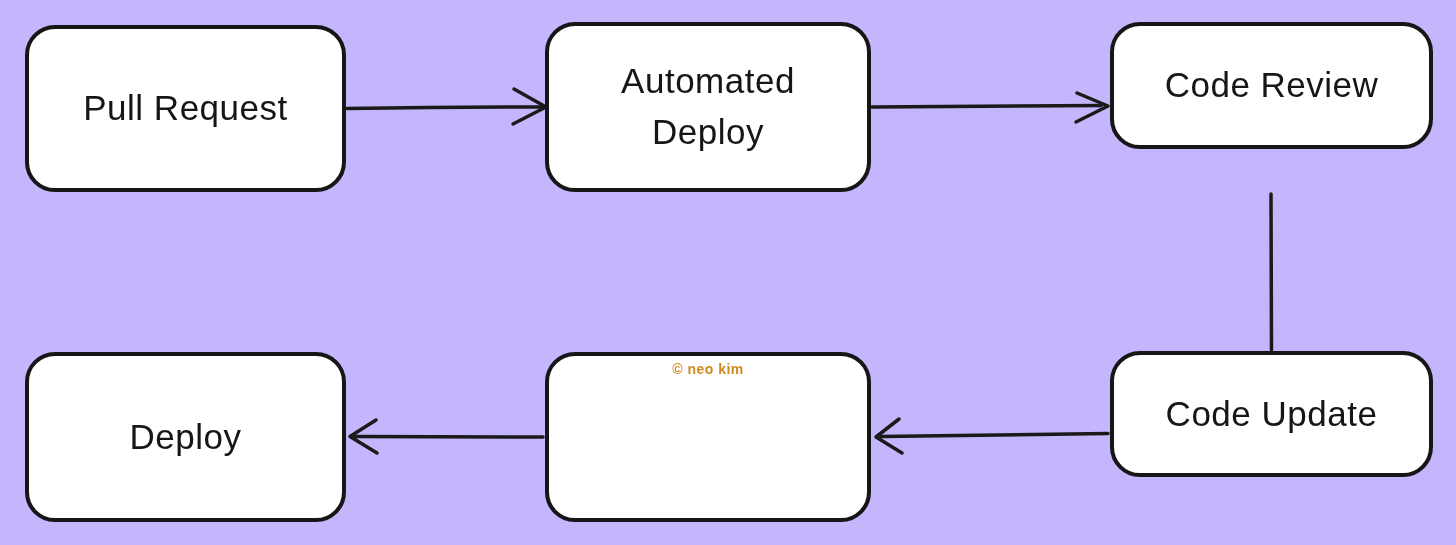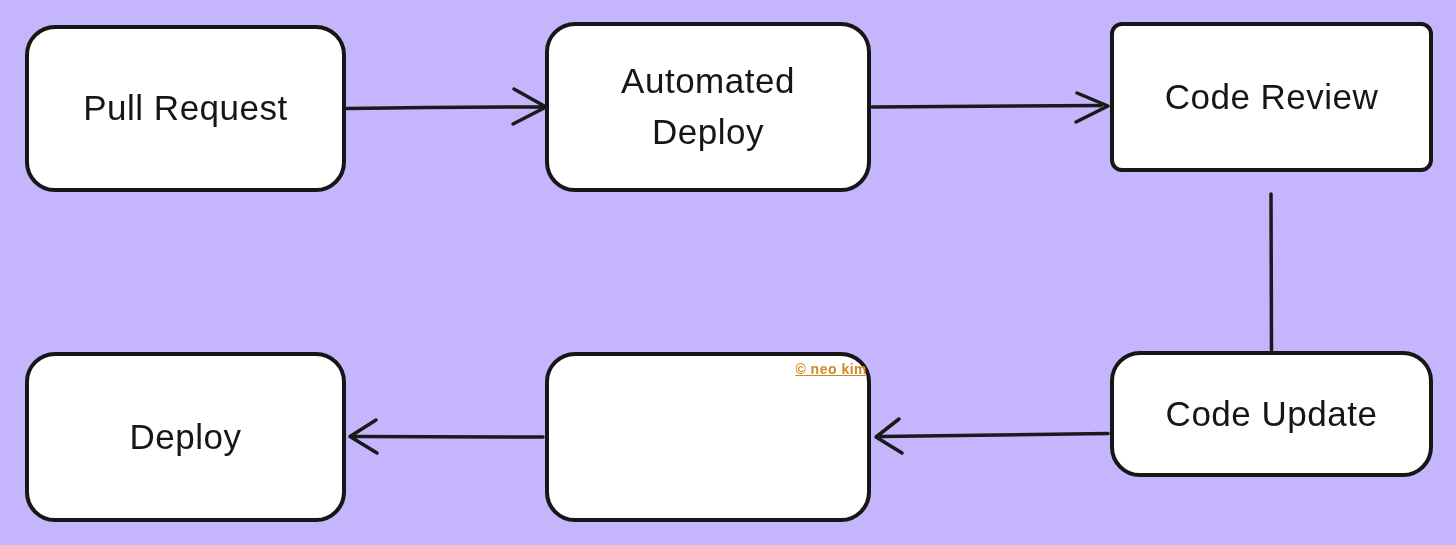--- a/index.html
+++ b/index.html
@@ -38,35 +38,34 @@
     display: block;
     max-width: 245px;
     text-align: center;
     font-size: 35px;
     line-height: 1.45;
     color: #161616;
     letter-spacing: 0.5px;
   }
   #node-pull-request   { left: 25px;   top: 25px;  width: 321px; height: 167px; }
   #node-automated-checks{ left: 545px; top: 22px;  width: 326px; height: 170px; }
-  #node-code-review    { left: 1110px; top: 22px;  width: 323px; height: 150px; border-radius: 12px; }
+  #node-code-review    { left: 1110px; top: 22px;  width: 323px; height: 127px; }
   #node-code-update    { left: 1110px; top: 351px; width: 323px; height: 126px; }
   #node-approve        { left: 545px;  top: 352px; width: 326px; height: 170px; }
   #node-deploy         { left: 25px;   top: 352px; width: 321px; height: 170px; }
   .watermark {
     position: absolute;
     top: 5px;
     left: 0;
     width: 100%;
-    text-align: right;
+    text-align: center;
     font-size: 14px;
     font-weight: bold;
     color: #cf8a1f;
     letter-spacing: 0.5px;
-    text-decoration: underline;
   }
 </style>
 </head>
 <body>
 
 <div class="canvas">
 
   <svg class="connectors" viewBox="0 0 1456 545" fill="none" stroke="#1a1a1a" stroke-width="3.5" stroke-linecap="round" stroke-linejoin="round">
 
     <g>

